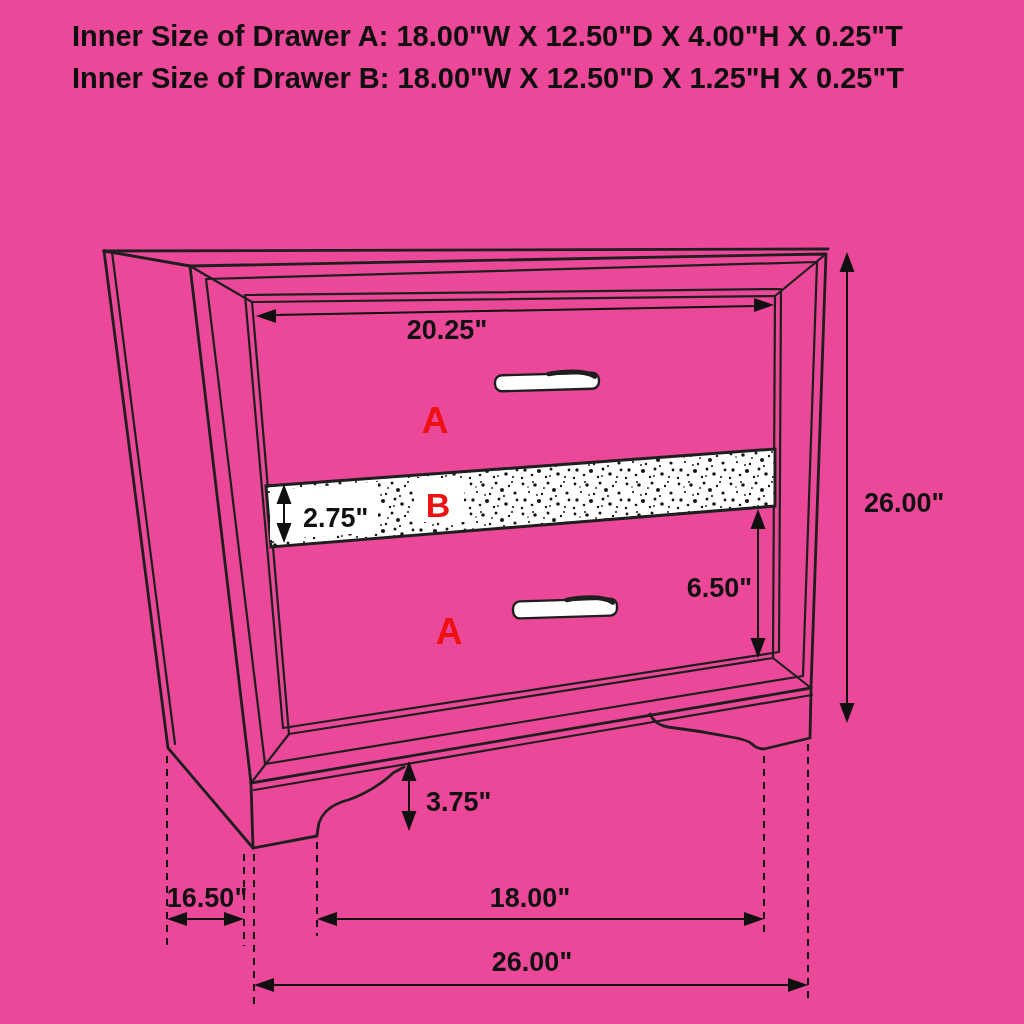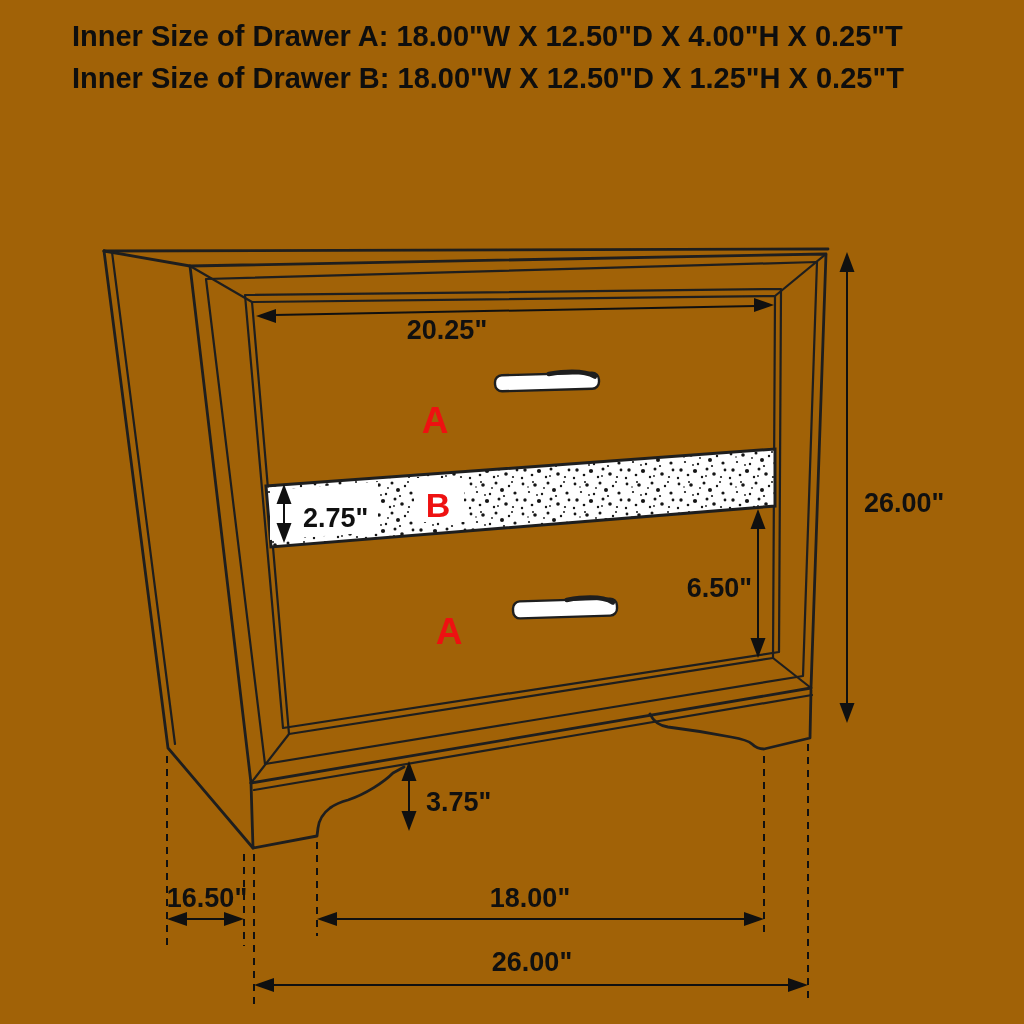--- a/index.html
+++ b/index.html
@@ -1,16 +1,16 @@
 <!DOCTYPE html>
 <html><head>
 <meta charset="utf-8">
 <style>
   html,body{margin:0;padding:0;background:#ffffff;}
-  .stage{position:relative;width:1024px;height:1024px;background:#a16207;overflow:hidden;}
+  .stage{position:relative;width:1024px;height:1024px;background:#ec4899;overflow:hidden;}
   svg{position:absolute;left:0;top:0;}
   .hdr{font:bold 29px "Liberation Sans", sans-serif;fill:#0e0e0e;}
   .dim-text{font:bold 27px "Liberation Sans", sans-serif;fill:#101010;}
   .red-label{font:bold 37px "Liberation Sans", sans-serif;fill:#ee1111;}
   .red-label-b{font:bold 34px "Liberation Sans", sans-serif;fill:#ee1111;}
   .ln{stroke:#1e1e1e;fill:none;stroke-linecap:round;stroke-linejoin:round;}
   .w3{stroke-width:2.8;}
   .w2{stroke-width:2.2;}
   .dim{stroke:#101010;stroke-width:2;fill:none;}
   .dash{stroke:#101010;stroke-width:2;fill:none;stroke-dasharray:7 6;}

